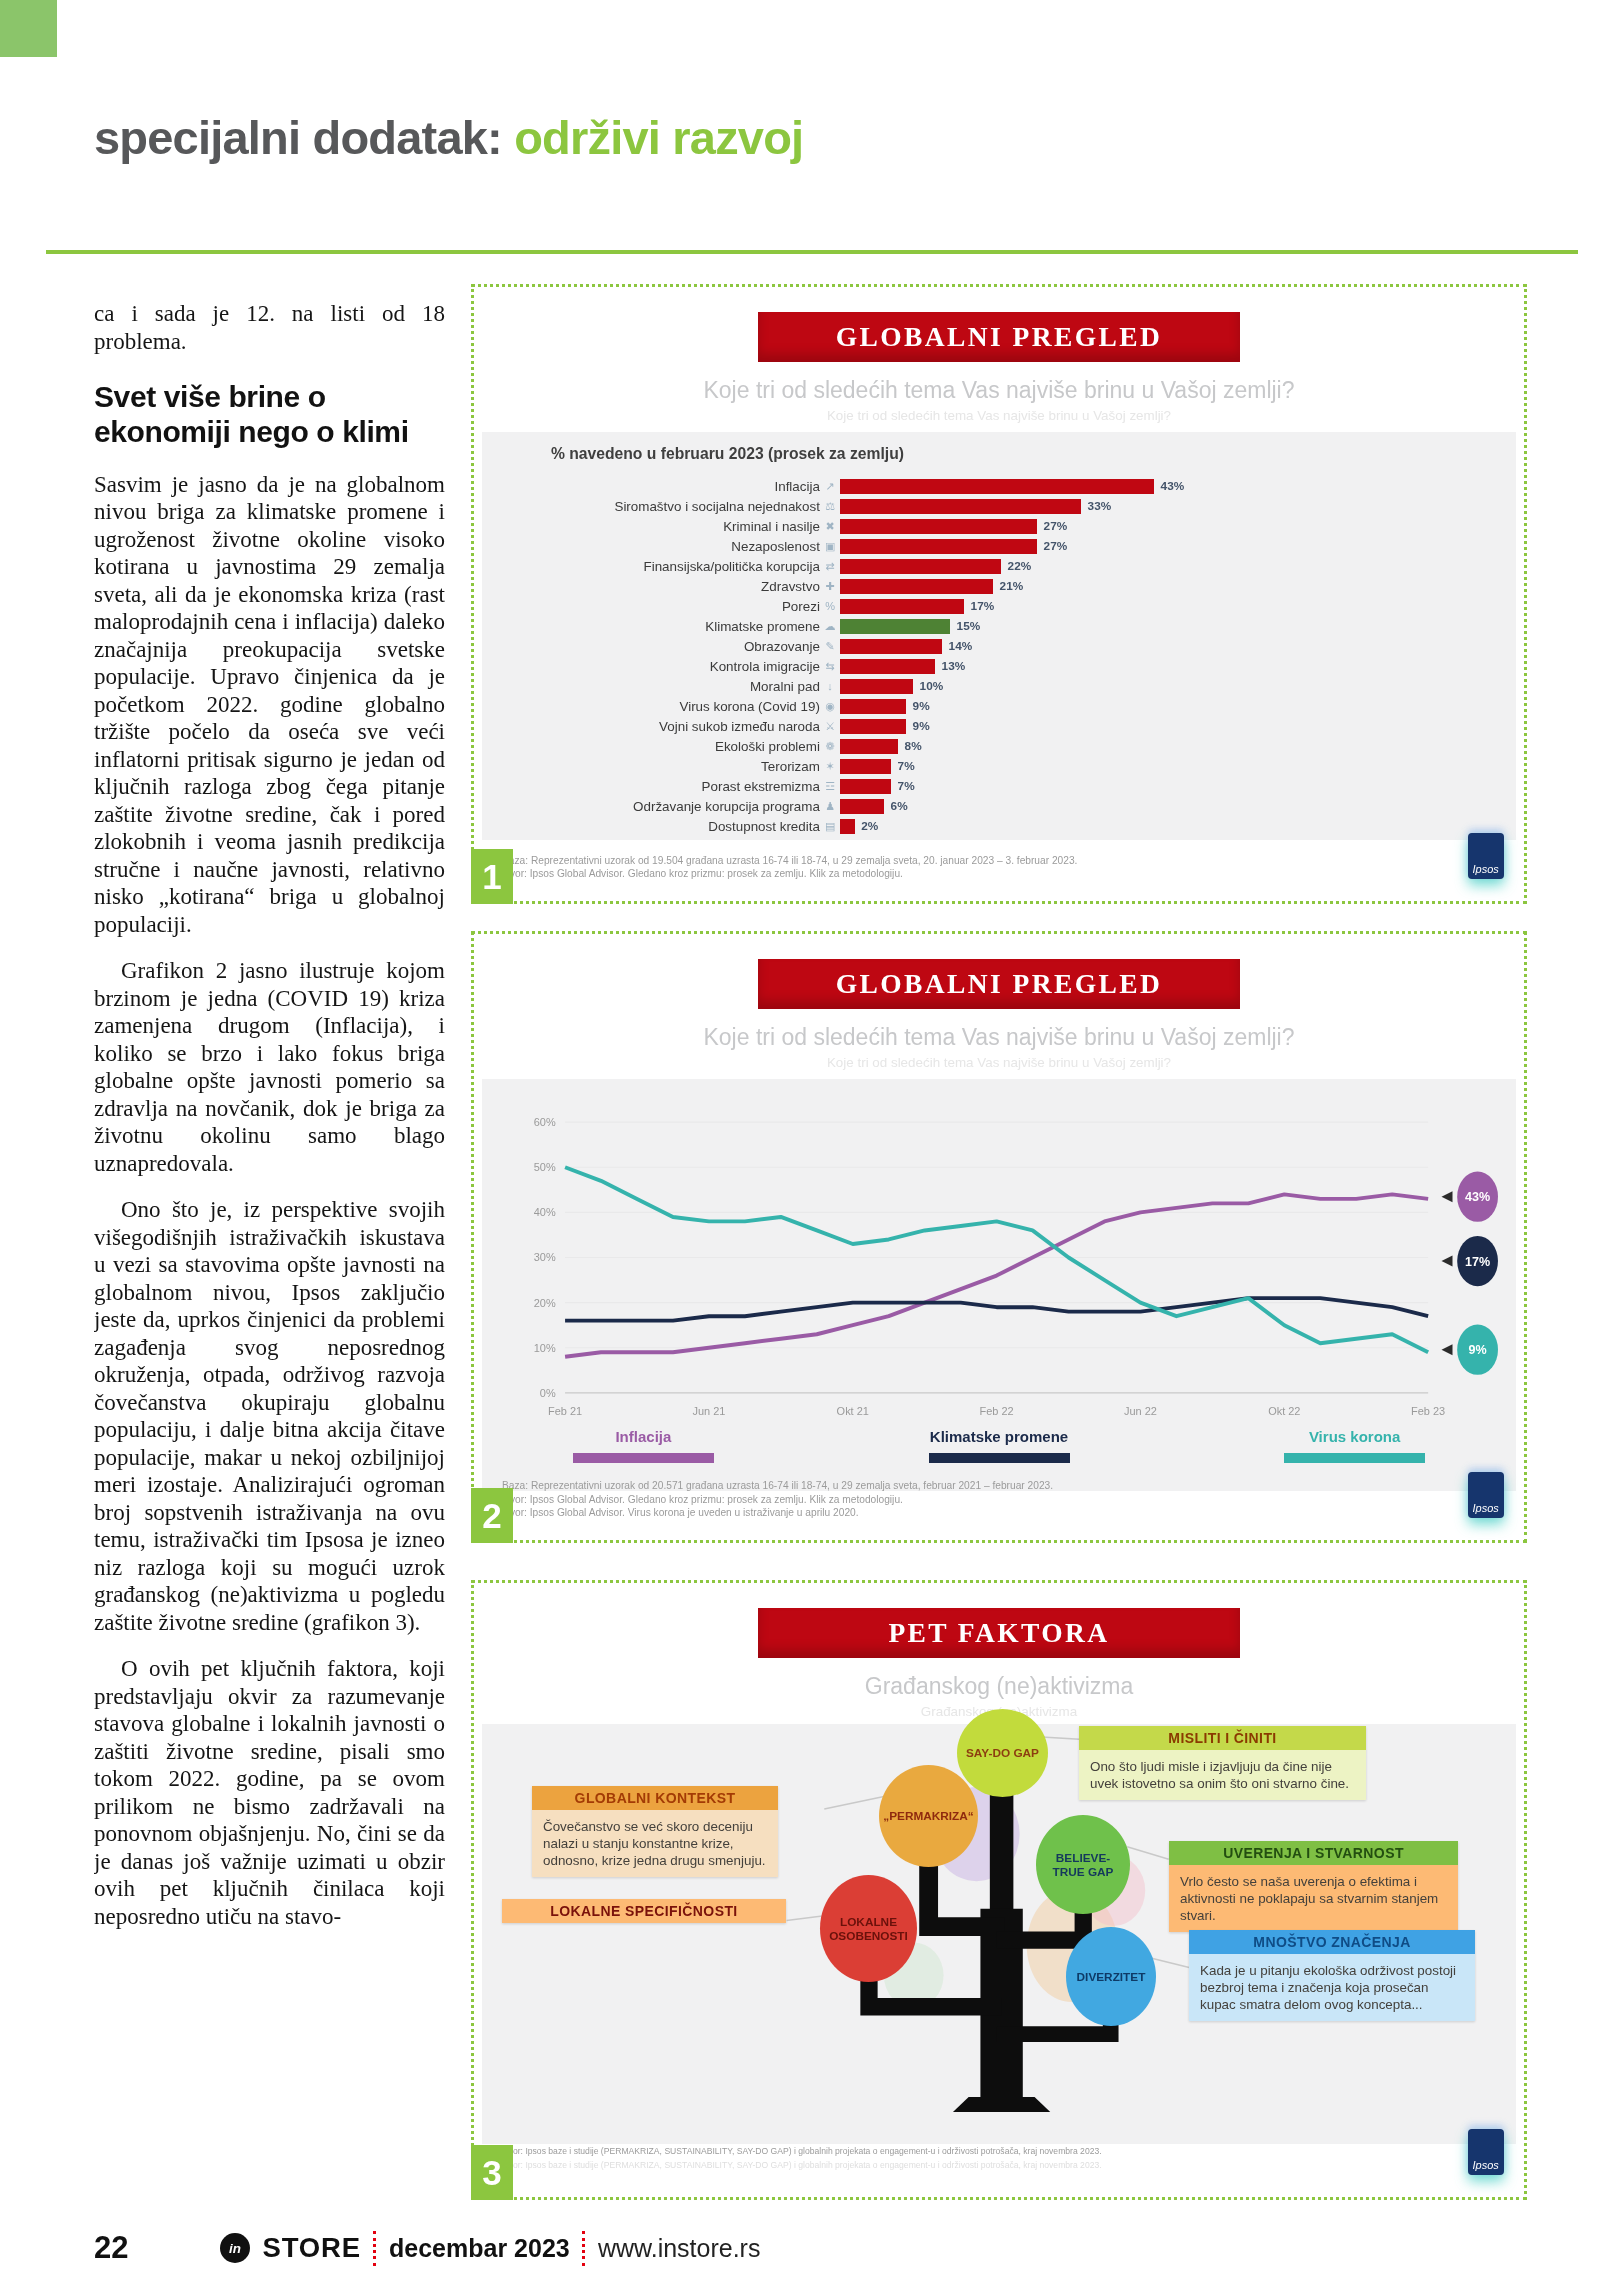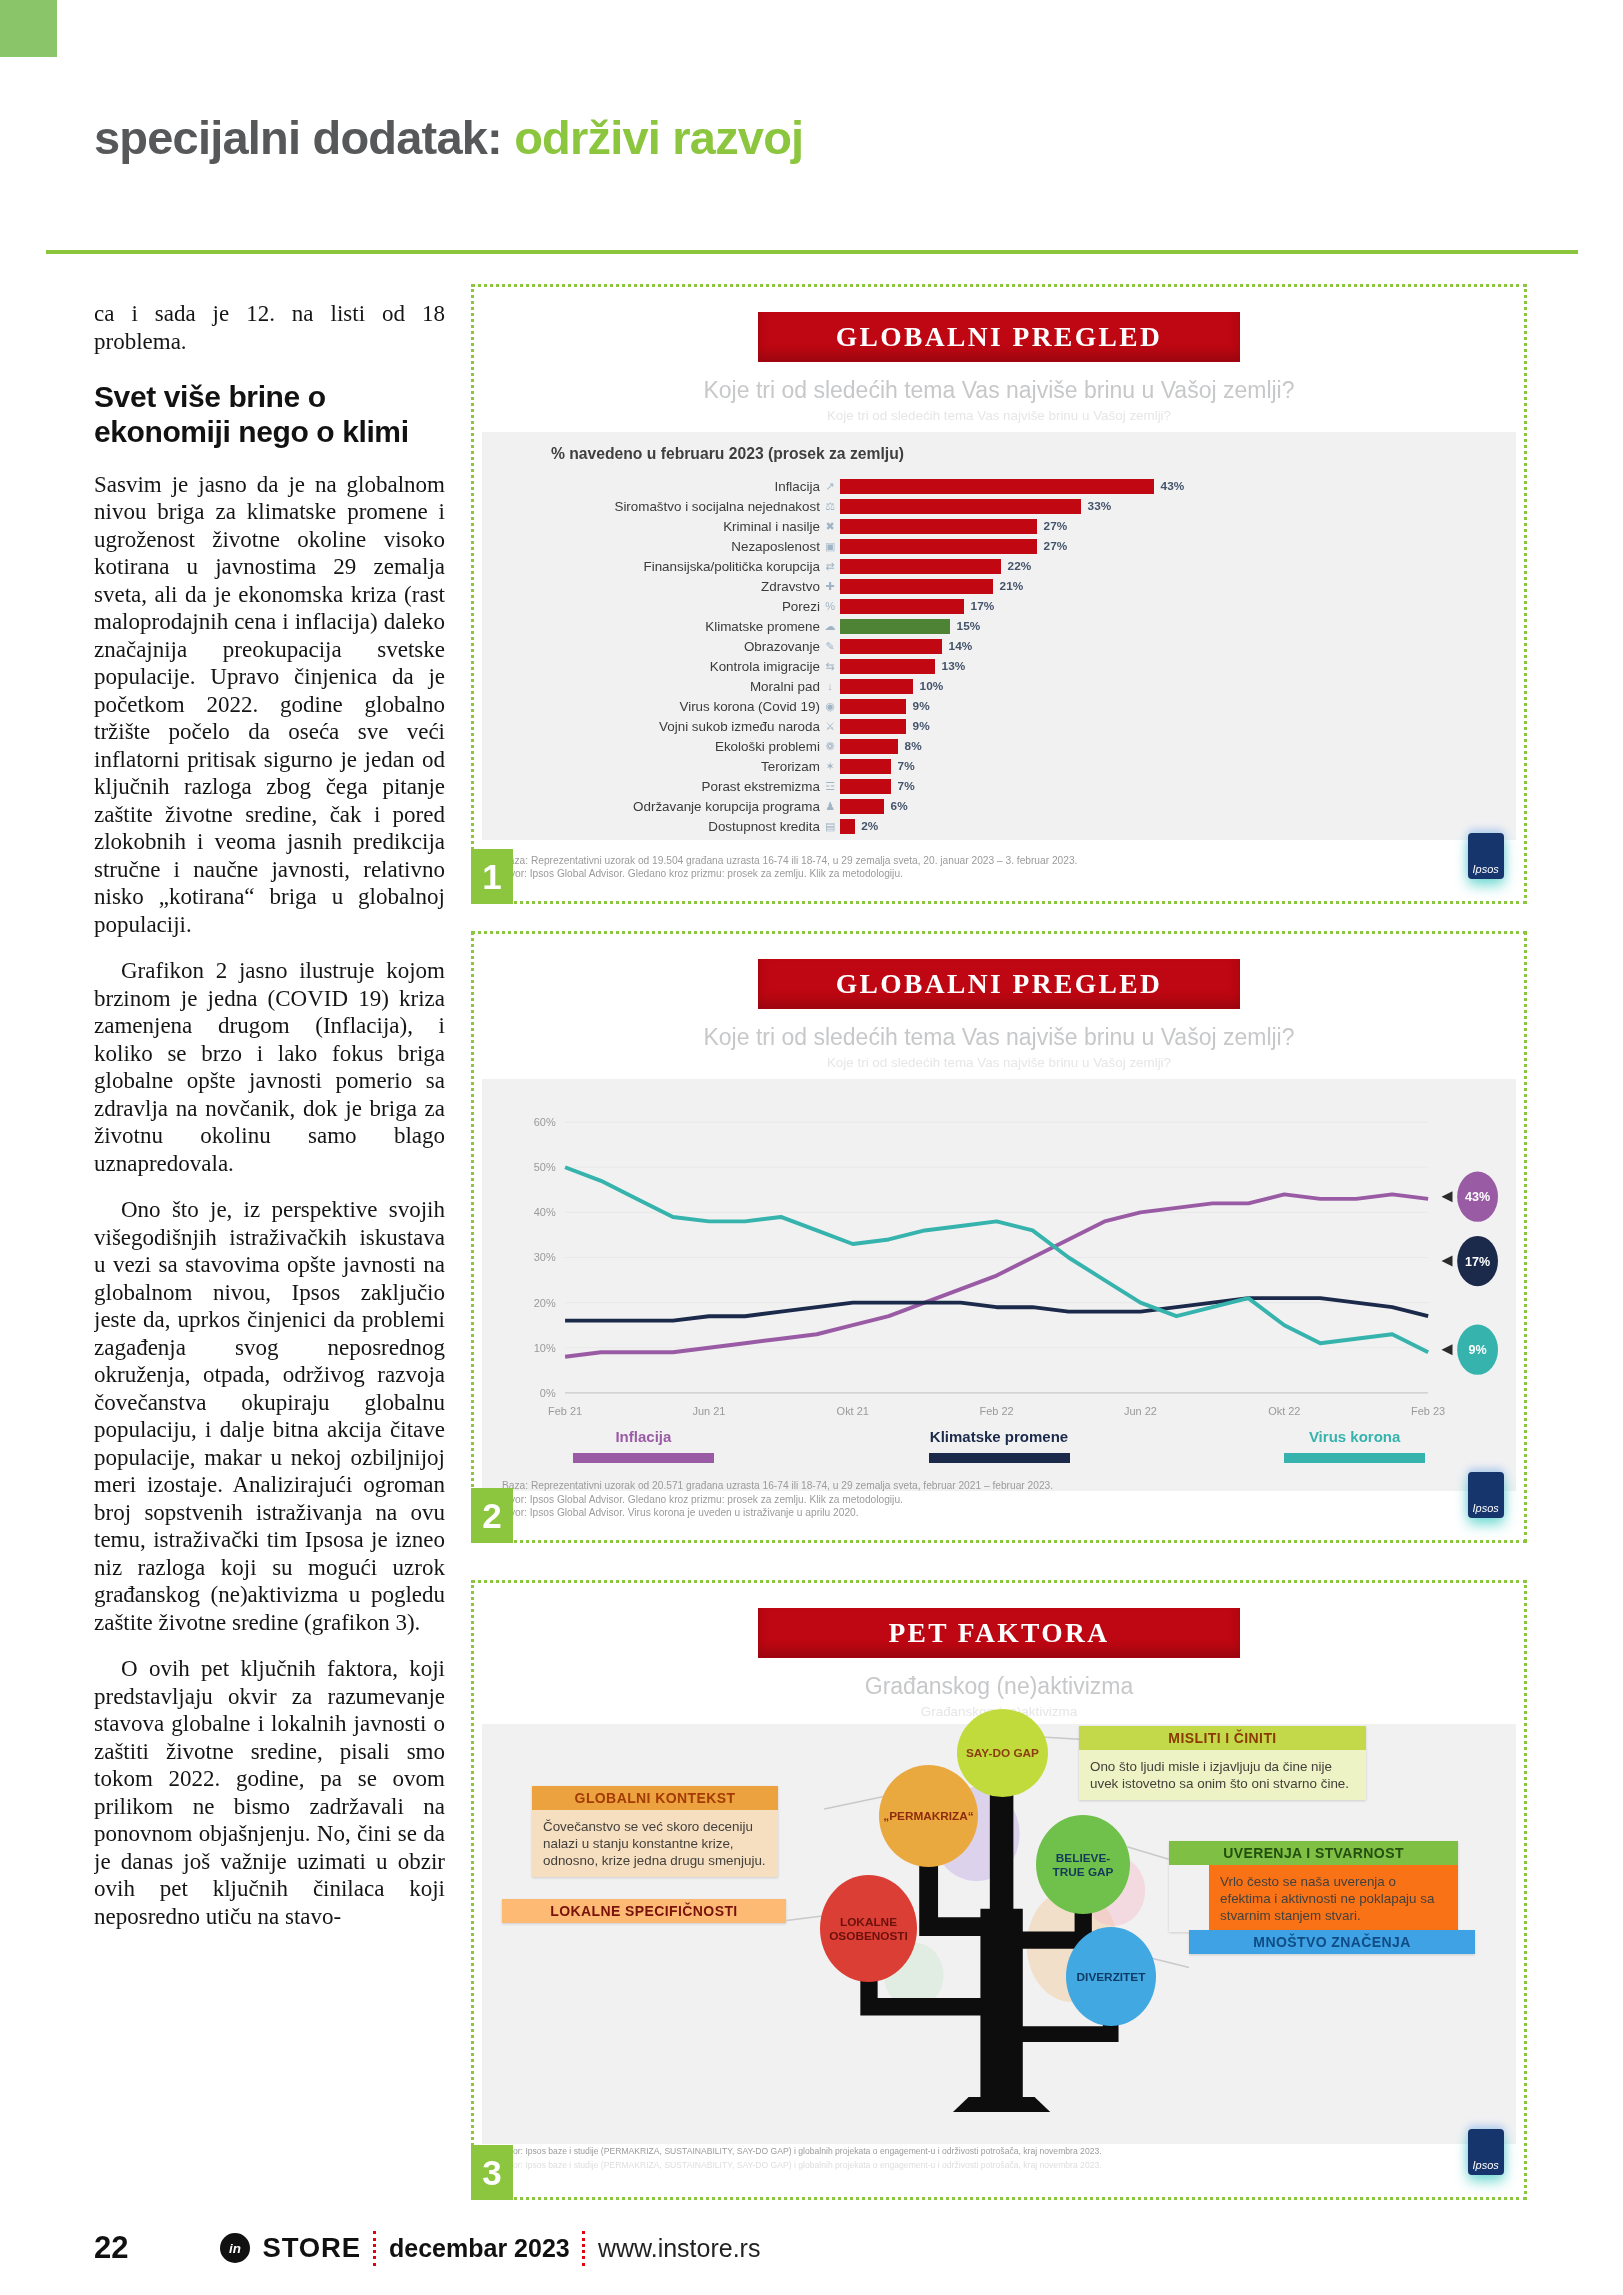--- a/index.html
+++ b/index.html
@@ -333,24 +333,25 @@
     </div>
     <div class="fact-box" style="left:28px;top:316px;width:284px;" id="fb-lokalne">
       <div class="hd" style="background: #fdba74; color: rgb(122, 18, 11);">LOKALNE SPECIFIČNOSTI</div>
     </div>
     <div class="fact-box" style="left:605px;top:143px;width:287px;" id="fb-misliti">
       <div class="hd" style="background: rgb(196, 217, 74); color: rgb(138, 58, 0);">MISLITI I ČINITI</div>
       <div class="bd" style="background: rgb(237, 243, 196);">Ono što ljudi misle i izjavljuju da čine nije uvek istovetno sa onim što oni stvarno čine.</div>
     </div>
     <div class="fact-box" style="left:695px;top:258px;width:289px;" id="fb-uverenja">
       <div class="hd" style="background: rgb(127, 191, 68); color: rgb(35, 78, 16);">UVERENJA I STVARNOST</div>
-      <div class="bd" style="background: #f97316; margin-left: 40px;">Vrlo često se naša uverenja o efektima i aktivnosti ne poklapaju sa stvarnim stanjem stvari.</div>
+      <div class="bd" style="background: #fdba74;">Vrlo često se naša uverenja o efektima i aktivnosti ne poklapaju sa stvarnim stanjem stvari.</div>
     </div>
     <div class="fact-box" style="left:715px;top:347px;width:286px;" id="fb-mnostvo">
       <div class="hd" style="background: rgb(63, 162, 228); color: rgb(15, 76, 134);">MNOŠTVO ZNAČENJA</div>
+      <div class="bd" style="background: rgb(201, 230, 248);">Kada je u pitanju ekološka održivost postoji bezbroj tema i značenja koja prosečan kupac smatra delom ovog koncepta...</div>
     </div>
 
     <div class="source-line">Izvor: Ipsos baze i studije (PERMAKRIZA, SUSTAINABILITY, SAY-DO GAP) i globalnih projekata o engagement-u i održivosti potrošača, kraj novembra 2023.</div>
     <div class="source-ghost">Izvor: Ipsos baze i studije (PERMAKRIZA, SUSTAINABILITY, SAY-DO GAP) i globalnih projekata o engagement-u i održivosti potrošača, kraj novembra 2023.</div>
     <div class="num-badge">3</div>
     <div class="ipsos">Ipsos</div>
   </div>
 
   <div class="footer">
     <div class="pg-num">22</div>

